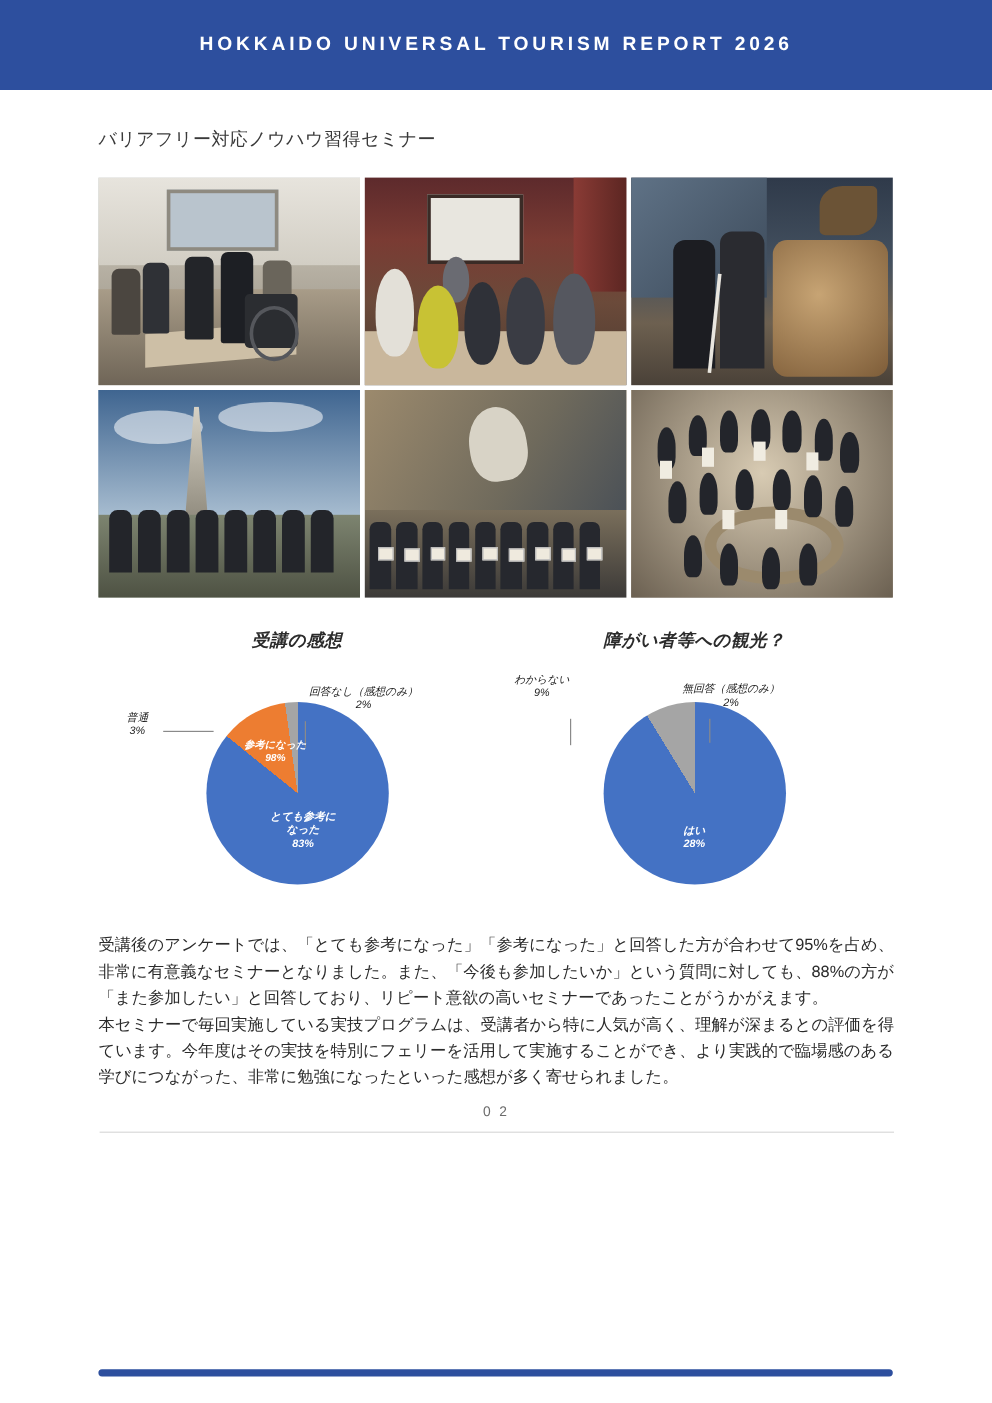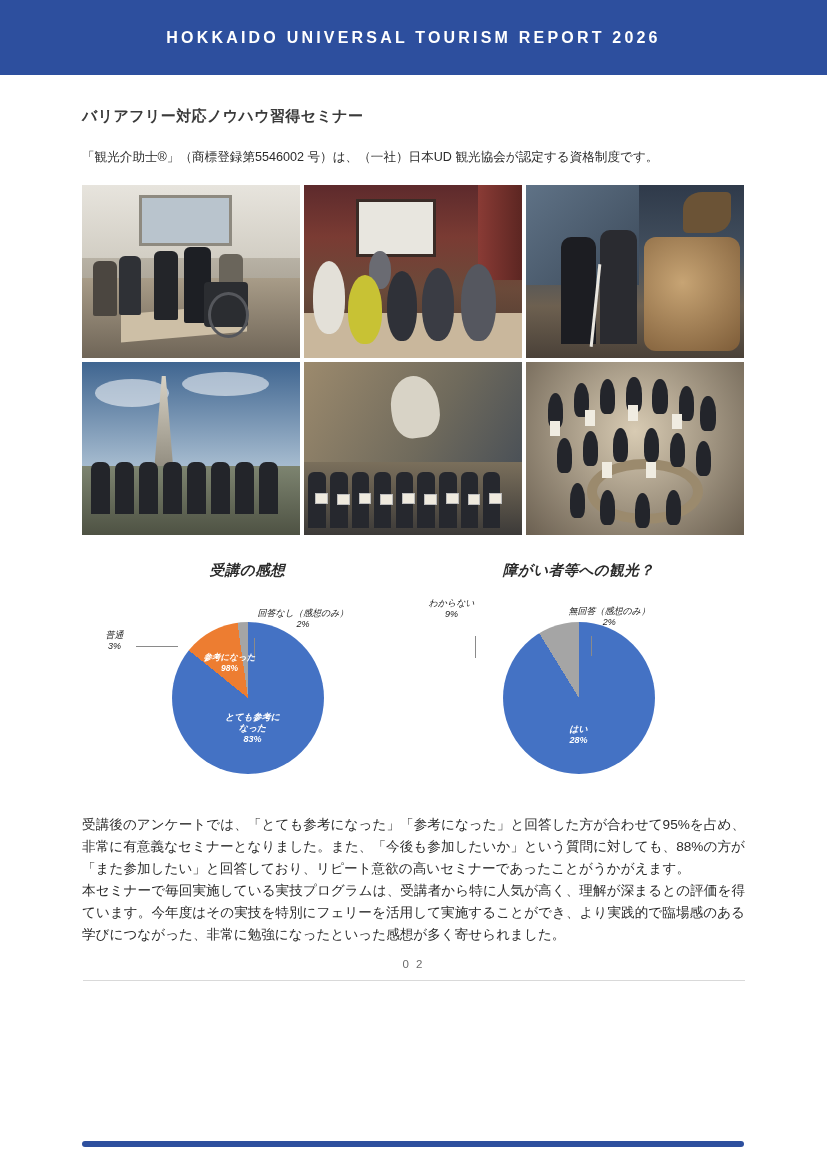--- a/index.html
+++ b/index.html
@@ -32,21 +32,21 @@
     font-weight: bold;
   }
 
   
   .content {
     padding: 0 82px;
   }
   .section-title {
     margin-top: 32px;
     font-size: 15px;
-    font-weight: bold;
+    font-weight: normal;
     color: #3a3a3a;
     letter-spacing: 0.4px;
   }
   .body-text {
     margin-top: 22px;
     font-size: 13.6px;
     line-height: 1.62;
     color: #2b2b2b;
     text-align: justify;
   }
@@ -203,21 +203,20 @@
 
 <div class="page-header">
   <div class="title">HOKKAIDO UNIVERSAL TOURISM REPORT 2026</div>
 </div>
 
 <div class="content">
 
   <div class="section-title">バリアフリー対応ノウハウ習得セミナー</div>
 
   <div class="body-text">
-    <p class="note-text">「観光介助士®」（商標登録第5546002 号）は、（一社）日本UD 観光協会が認定する資格制度です。</p>
   </div>
 
   <div class="photo-grid">
 
     <div class="photo ph1">
       <div class="wall"></div>
       <div class="screen"></div>
       <div class="floor"></div>
       <div class="ramp"></div>
       <div class="p p1"></div>

